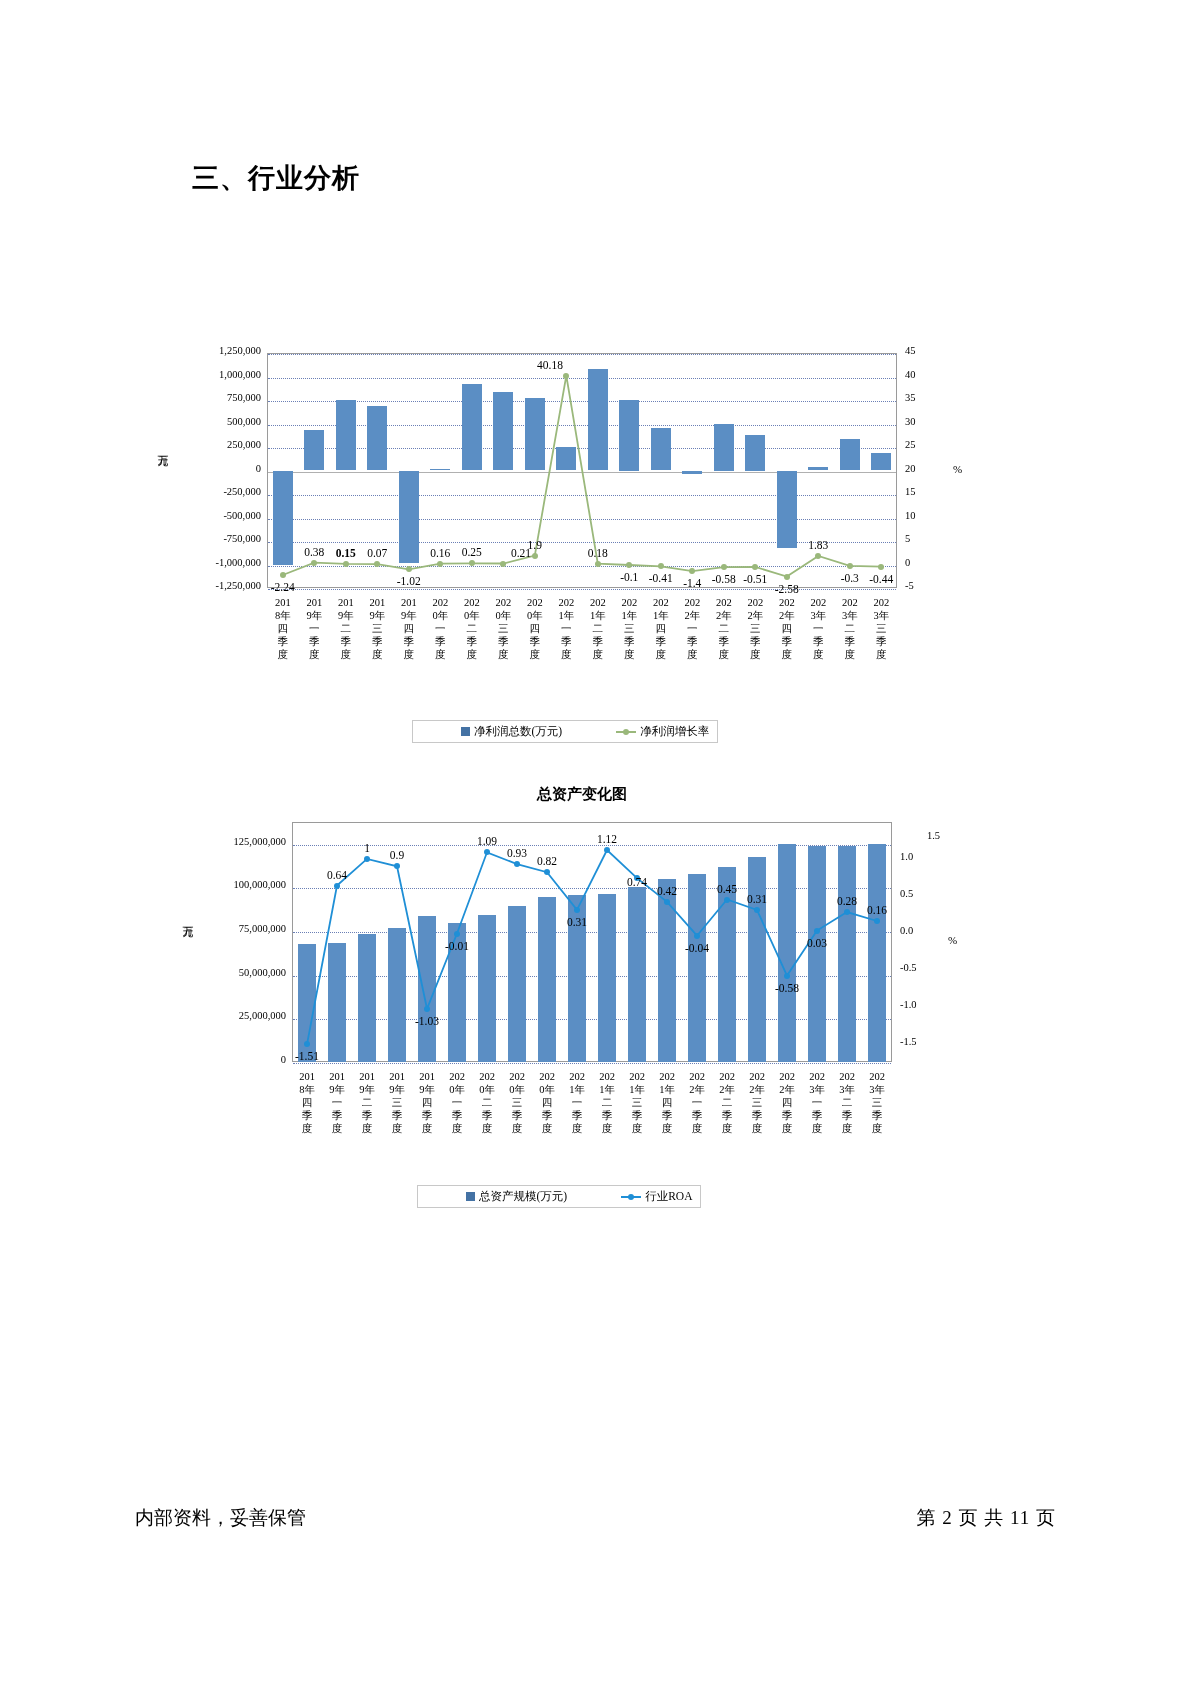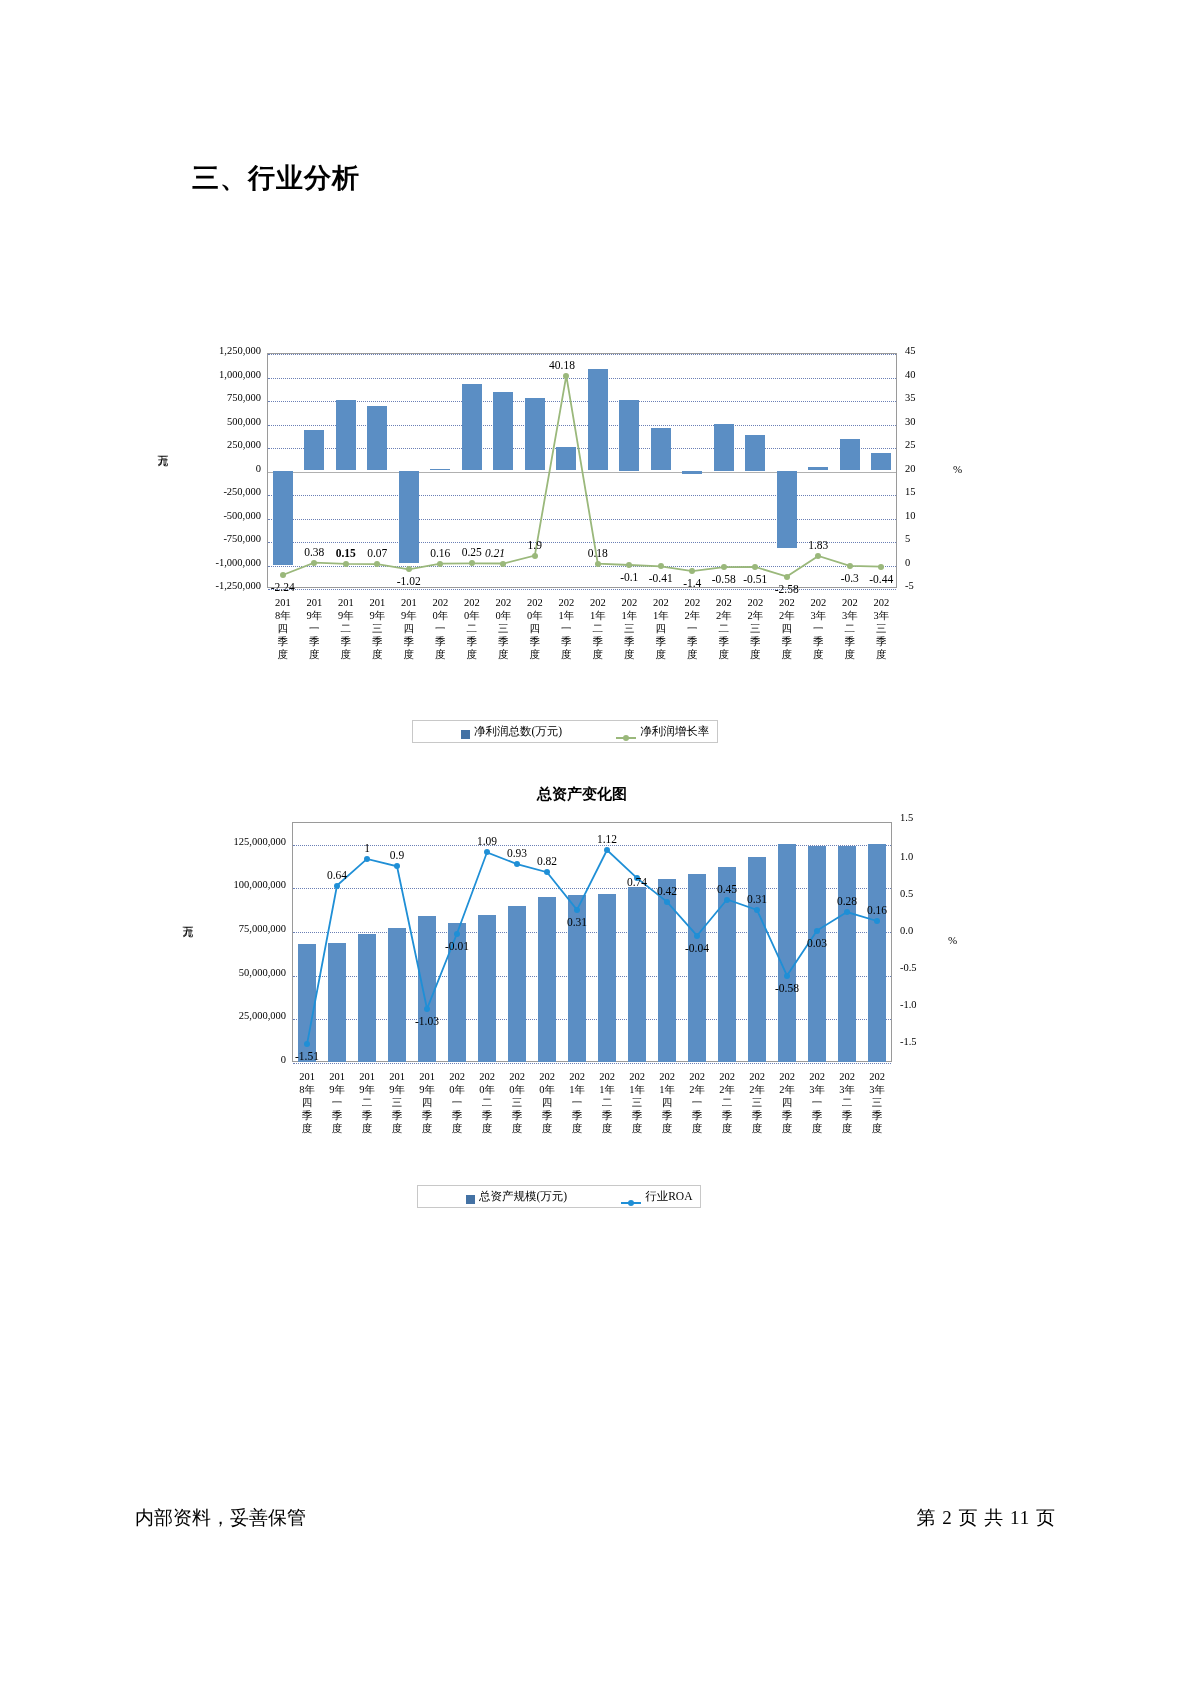--- a/index.html
+++ b/index.html
@@ -103,21 +103,21 @@
     position:absolute;
     border:1px solid #c8c8c8;
     background:#fff;
     padding:3px 8px;
     font-size:11.5px;
     display:flex;
     gap:14px;
     align-items:center;
     white-space:nowrap;
   }
-  .legend .item { display:flex; align-items:flex-end; gap:4px;padding-left:40px; }
+  .legend .item { display:flex; align-items:center; gap:4px;padding-left:40px; }
   .sw-bar { width:9px; height:9px; background:#4472a4; display:inline-block; }
   .sw-line { width:20px; height:2px; display:inline-block; position:relative; }
   .sw-line i { position:absolute; left:7px; top:-2px; width:6px; height:6px; border-radius:50%; display:block; }
 
   .footer-left {
     position:absolute; left:135px; top:1505px;
     font-size:19px;
   }
   .footer-right {
     position:absolute; right:135px; top:1505px;
@@ -214,23 +214,23 @@
         <div class="dot" style="left: 623.25px; top: 217.899px; background: rgb(154, 184, 123);"></div>
         <div class="dot" style="left: 654.75px; top: 227.91px; background: rgb(154, 184, 123);"></div>
         <div class="dot" style="left: 686.25px; top: 228.568px; background: rgb(154, 184, 123);"></div>
         <div class="dlabel" style="left: 64.75px; top: 246.028px; width: 52px;">-2.24</div>
         <div class="dlabel" style="left: 96.25px; top: 210.714px; width: 52px;">0.38</div>
         <div class="dlabel" style="left: 127.75px; top: 211.795px; width: 52px; font-weight: bold;">0.15</div>
         <div class="dlabel" style="left: 159.25px; top: 212.171px; width: 52px;">0.07</div>
         <div class="dlabel" style="left: 190.75px; top: 240.294px; width: 52px;">-1.02</div>
         <div class="dlabel" style="left: 222.25px; top: 211.748px; width: 52px;">0.16</div>
         <div class="dlabel" style="left: 253.75px; top: 211.325px; width: 52px;">0.25</div>
-        <div class="dlabel" style="left: 277px; top: 211.513px; width: 52px; font-style: italic;">0.21</div>
+        <div class="dlabel" style="left: 303px; top: 211.513px; width: 52px;">0.21</div>
         <div class="dlabel" style="left: 316.75px; top: 203.57px; width: 52px;">1.9</div>
-        <div class="dlabel" style="left: 344px; top: 23.654px; width: 52px;">40.18</div>
+        <div class="dlabel" style="left: 332px; top: 23.654px; width: 52px;">40.18</div>
         <div class="dlabel" style="left: 379.75px; top: 211.654px; width: 52px;">0.18</div>
         <div class="dlabel" style="left: 411.25px; top: 235.97px; width: 52px;">-0.1</div>
         <div class="dlabel" style="left: 442.75px; top: 237.427px; width: 52px;">-0.41</div>
         <div class="dlabel" style="left: 474.25px; top: 242.08px; width: 52px;">-1.4</div>
         <div class="dlabel" style="left: 505.75px; top: 238.226px; width: 52px;">-0.58</div>
         <div class="dlabel" style="left: 537.25px; top: 237.897px; width: 52px;">-0.51</div>
         <div class="dlabel" style="left: 568.75px; top: 247.626px; width: 52px;">-2.58</div>
         <div class="dlabel" style="left: 600.25px; top: 203.899px; width: 52px;">1.83</div>
         <div class="dlabel" style="left: 631.75px; top: 236.91px; width: 52px; text-align: center;">-0.3</div>
         <div class="dlabel" style="left: 663.25px; top: 237.568px; width: 52px;">-0.44</div>
@@ -399,21 +399,21 @@
           <div class="gridline" style="top: 152.727px;"></div>
           <div class="gridline" style="top: 196.364px;"></div>
           <div class="gridline" style="top: 240px;"></div>
         </div>
         <div class="ytick" style="left: 22px; top: 31.8182px; width: 72px;">125,000,000</div>
         <div class="ytick" style="left: 22px; top: 75.4545px; width: 72px;">100,000,000</div>
         <div class="ytick" style="left: 22px; top: 119.091px; width: 72px;">75,000,000</div>
         <div class="ytick" style="left: 22px; top: 162.727px; width: 72px;">50,000,000</div>
         <div class="ytick" style="left: 22px; top: 206.364px; width: 72px;">25,000,000</div>
         <div class="ytick" style="left: 22px; top: 250px; width: 72px;">0</div>
-        <div class="ytick-r" style="left: 708px; top: 8px; width: 40px;">1.5</div>
+        <div class="ytick-r" style="left: 708px; top: 26px; width: 40px; text-align: right;">1.5</div>
         <div class="ytick-r" style="left: 708px; top: 46.9231px; width: 40px;">1.0</div>
         <div class="ytick-r" style="left: 708px; top: 83.8462px; width: 40px;">0.5</div>
         <div class="ytick-r" style="left: 708px; top: 120.769px; width: 40px;">0.0</div>
         <div class="ytick-r" style="left: 708px; top: 157.692px; width: 40px;">-0.5</div>
         <div class="ytick-r" style="left: 708px; top: 194.615px; width: 40px;">-1.0</div>
         <div class="ytick-r" style="left: 708px; top: 231.538px; width: 40px;">-1.5</div>
         <div class="axis-label-left" style="left: -12px; top: 114px;">万元</div>
         <div class="axis-label-right" style="left: 756px; top: 130px;">%</div>
         <div class="bar" style="left: 105.7px; top: 140.182px; width: 18.6px; height: 117.818px;"></div>
         <div class="bar" style="left: 135.7px; top: 139.309px; width: 18.6px; height: 118.691px;"></div>

